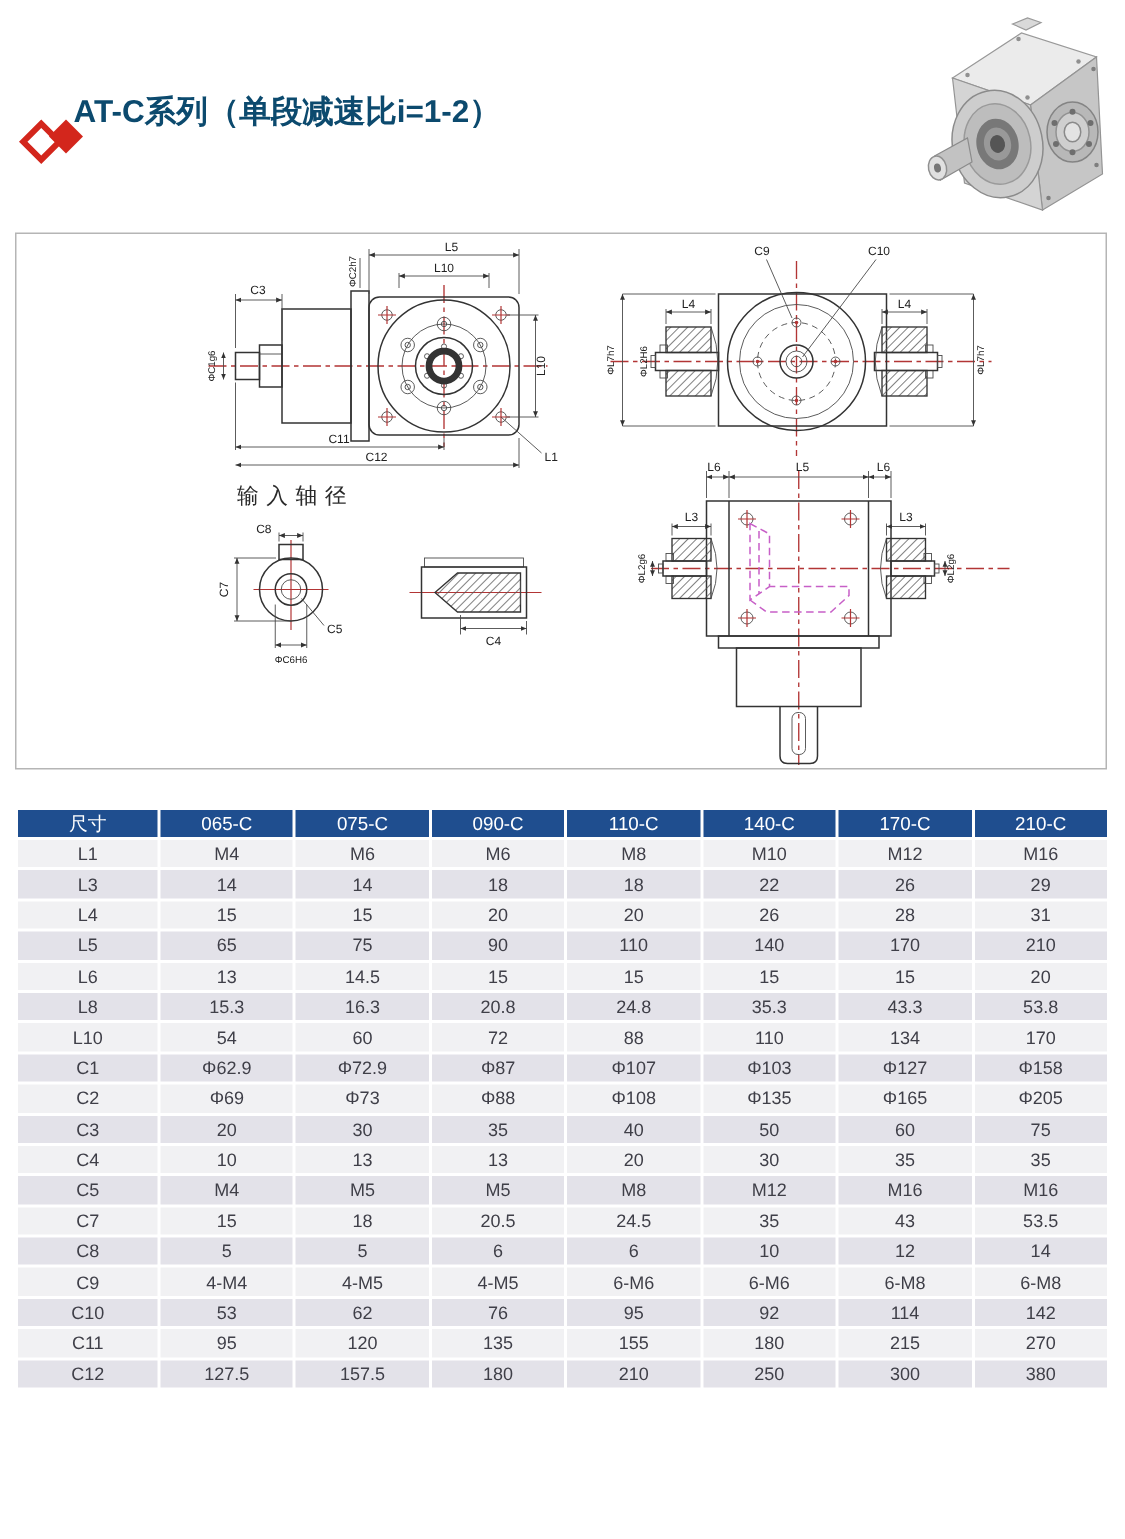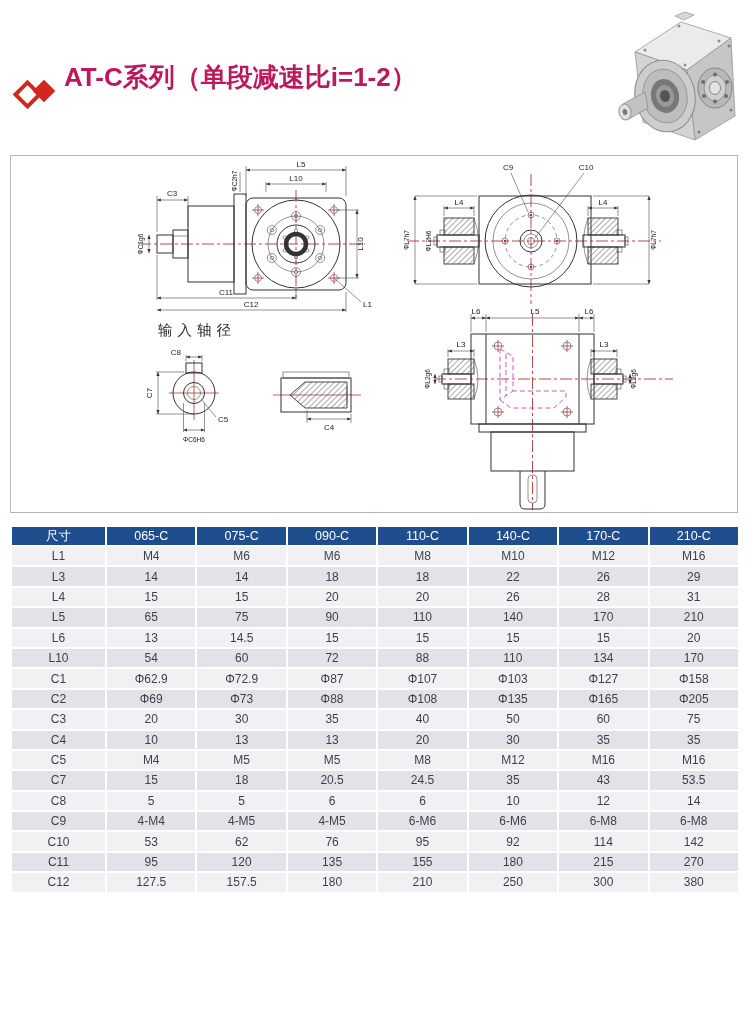--- a/index.html
+++ b/index.html
@@ -5,42 +5,42 @@
   html,body{margin:0;padding:0;background:#fff;}
   #page{position:relative;width:750px;height:1026px;background:#fff;overflow:hidden;
         font-family:"Liberation Sans","DejaVu Sans",sans-serif;}
 
   
   .logo{position:absolute;left:14px;top:76px;width:44px;height:34px;}
   .logo .d1{position:absolute;left:3px;top:8px;width:13px;height:13px;
             border:4px solid var(--accent,#d3261c);transform:rotate(45deg);background:#fff;}
   .logo .d2{position:absolute;left:22px;top:7px;width:16px;height:16px;
             background:var(--accent,#d3261c);transform:rotate(45deg);}
-  h1.title{position:absolute;left:64px;top:60px;margin:0;font-size:26px;font-weight:bold;
-           color:#be185d;letter-spacing:0px;}
+  h1.title{position:absolute;left:49px;top:60px;margin:0;font-size:21px;font-weight:bold;
+           color:#0c4a6e;letter-spacing:0px;}
   .product{position:absolute;top:8px;right:7px;width:128px;height:146px;}
 
   
   .panel{position:absolute;left:10px;top:155px;width:728px;height:358px;
          border:1px solid #b5b5b5;background:#fff;box-sizing:border-box;}
   .panel svg{display:block;}
   .ln{stroke:#333;stroke-width:1;fill:none;}
   .tn{stroke:#4a4a4a;stroke-width:.6;fill:none;}
   .dm{stroke:#4a4a4a;stroke-width:.6;fill:none;
       marker-start:url(#ar);marker-end:url(#ar);}
   .cl{stroke:var(--centerline,#b23535);stroke-width:.9;fill:none;stroke-dasharray:12 3 3 3;}
   .cl2{stroke:var(--centerline,#b23535);stroke-width:.8;fill:none;}
   .mg{stroke:var(--gearline,#c75fc7);stroke-width:1;fill:none;stroke-dasharray:5 3;}
   .hat{fill:url(#hatch);stroke:#333;stroke-width:.9;}
   .panel text{font-family:"Liberation Sans","DejaVu Sans",sans-serif;font-size:8px;fill:#222;}
   text.lb7{font-size:6.5px;}
   text.cap{font-size:14.5px;letter-spacing:5px;fill:#2a2a2a;}
 
   
-  table.spec{position:absolute;left:10px;top:525px;width:730px;
+  table.spec{position:absolute;left:10px;top:538px;width:730px;
              border-collapse:separate;border-spacing:2px;table-layout:fixed;}
   table.spec th{background:var(--thbg,#1f4e8f);color:#fff;font-weight:normal;
                 font-size:12.5px;height:18px;padding:0;text-align:center;}
   table.spec td{font-size:12px;color:#3f3f48;height:18.4px;padding:0;text-align:center;}
   table.spec tbody tr:nth-child(odd) td{background:var(--rowodd,#f1f1f3);}
   table.spec tbody tr:nth-child(even) td{background:var(--roweven,#e3e2e9);}
 </style>
 </head>
 <body>
 
@@ -379,20 +379,30 @@
           <td>L6</td>
           <td>13</td>
           <td>14.5</td>
           <td>15</td>
           <td>15</td>
           <td>15</td>
           <td>15</td>
           <td>20</td>
         </tr>
         <tr>
+          <td>L8</td>
+          <td>15.3</td>
+          <td>16.3</td>
+          <td>20.8</td>
+          <td>24.8</td>
+          <td>35.3</td>
+          <td>43.3</td>
+          <td>53.8</td>
+        </tr>
+        <tr>
           <td>L10</td>
           <td>54</td>
           <td>60</td>
           <td>72</td>
           <td>88</td>
           <td>110</td>
           <td>134</td>
           <td>170</td>
         </tr>
         <tr>

